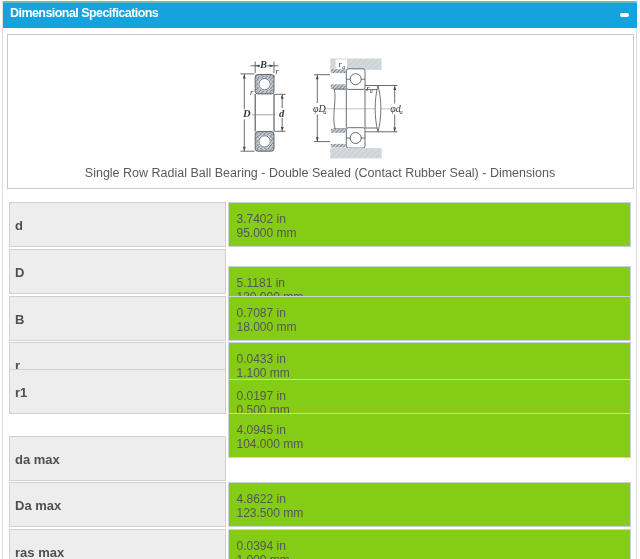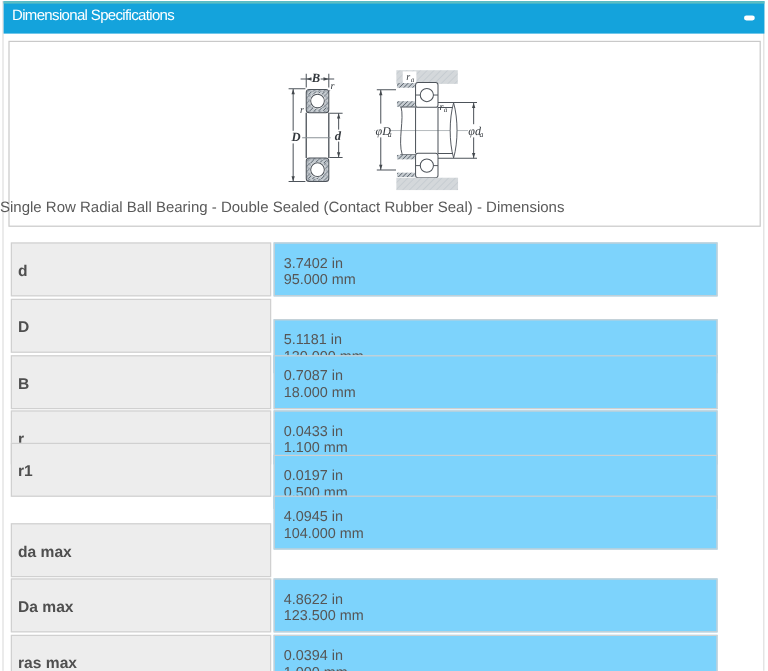--- a/index.html
+++ b/index.html
@@ -1,23 +1,23 @@
 <!DOCTYPE html>
 <html><head><meta charset="utf-8"><style>
 *{margin:0;padding:0;box-sizing:border-box}
 html,body{width:640px;height:559px;background:#fff;overflow:hidden;font-family:"Liberation Sans",sans-serif}
 .abs{position:absolute}
 #frame{left:2px;top:1px;width:635px;height:558px;border:1px solid #dedede;border-bottom:none;background:#fff}
 #hdr{left:3px;top:1px;width:634px;height:27px;background:#14a3dc;border-top:2px solid #5fbfc2}
-#hdrtxt{left:10px;top:5.5px;font-size:12.5px;line-height:15px;font-weight:normal;color:#fff;letter-spacing:-0.55px}
+#hdrtxt{left:10px;top:5.5px;font-size:12.5px;line-height:15px;font-weight:bold;color:#fff;letter-spacing:-0.55px}
 #dash{left:620px;top:13px;width:9px;height:3.5px;background:#fff;border-radius:2px}
 #whitebox{left:7px;top:34px;width:627px;height:155px;border:1px solid #c9c9c9;background:#fff}
-#caption{left:0;top:165.5px;width:640px;text-align:left;font-size:12.5px;color:#5a5a5a}
+#caption{left:0;top:165.5px;width:640px;text-align:center;font-size:12.5px;color:#5a5a5a}
 .lab{left:9px;width:217px;height:45px;background:#ededed;border:1px solid #d0d0d0;line-height:46px;padding-left:5px;font-size:13px;font-weight:bold;color:#4f4f4f}
-.val{left:228px;width:370px;height:45px;background:#7dd3fc;border:1px solid #d0d0d0;padding:10px 0 0 7.5px;font-size:12px;line-height:13.5px;color:#565656}
+.val{left:228px;width:403px;height:45px;background:#84cc16;border:1px solid #d0d0d0;padding:10px 0 0 7.5px;font-size:12px;line-height:13.5px;color:#565656}
 </style></head>
 <body>
 
 <div class="abs" id="frame"></div>
 
 <div class="abs" id="hdr"></div>
 
 <div class="abs" id="hdrtxt">Dimensional Specifications</div>
 
 <div class="abs" id="dash"></div>

